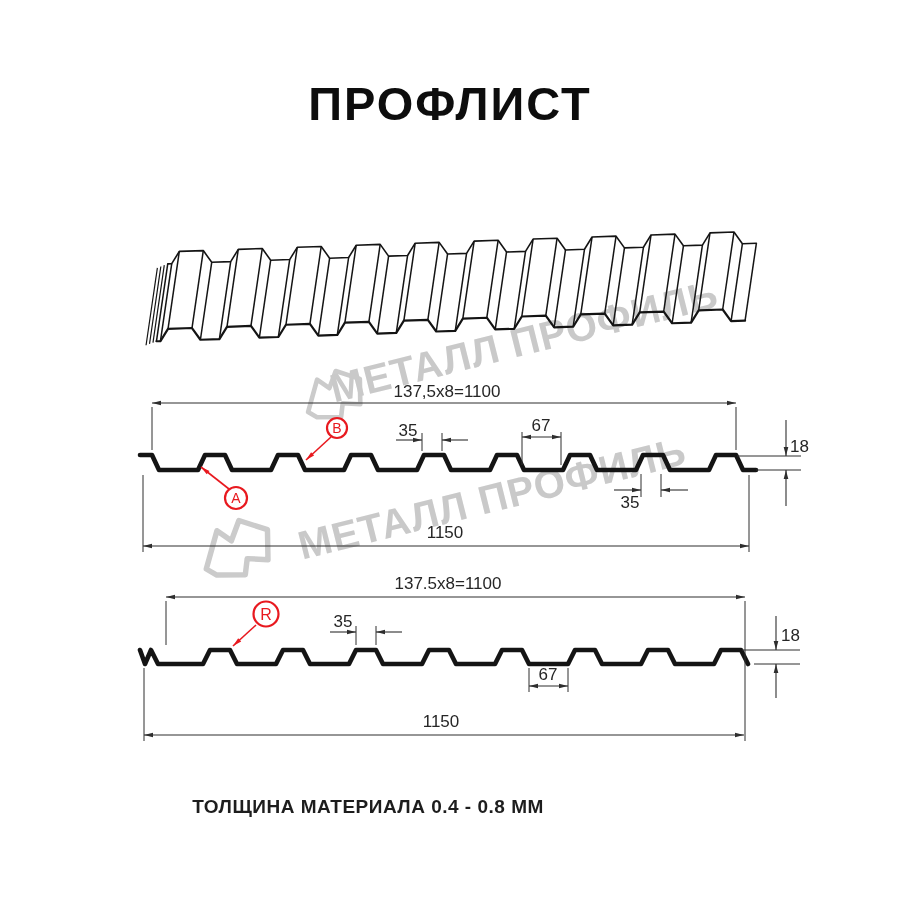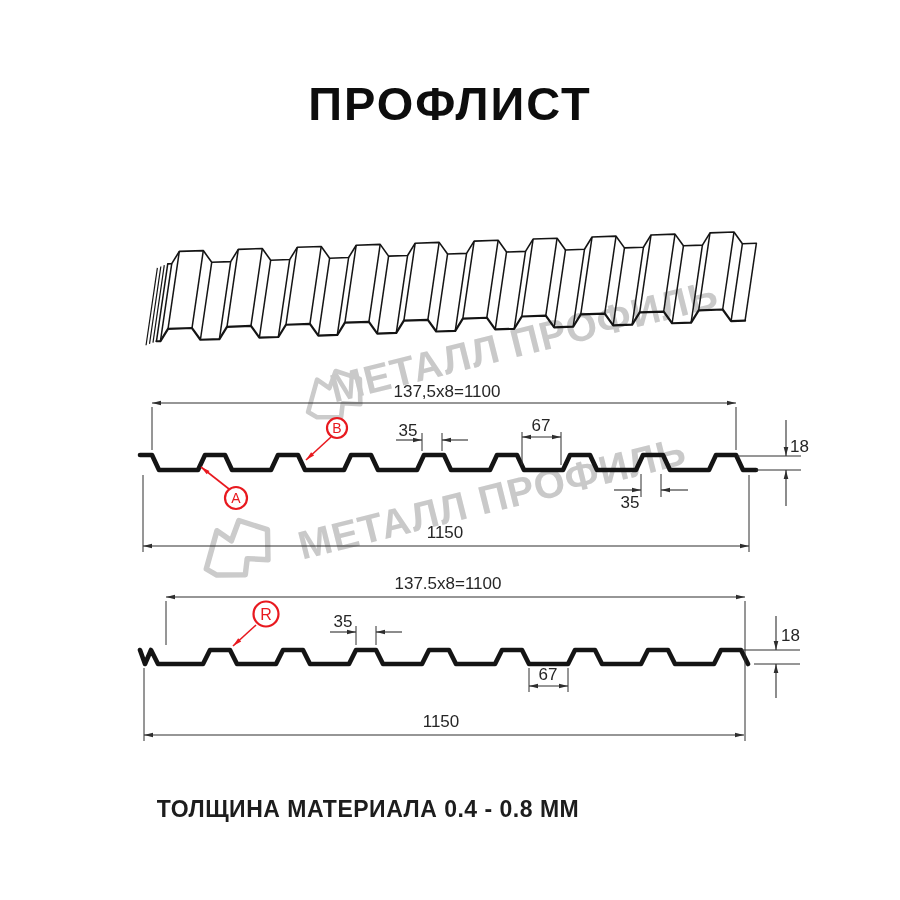--- a/index.html
+++ b/index.html
@@ -3,21 +3,21 @@
 <meta charset="utf-8">
 <style>
   html,body{margin:0;padding:0;background:#fff;}
   #page{position:relative;width:900px;height:900px;background:#ffffff;overflow:hidden;
         font-family:"Liberation Sans",sans-serif;}
   .title{position:absolute;left:0;top:76px;width:900px;text-align:center;
          font-size:47px;font-weight:bold;letter-spacing:2px;color:#0d0d0d;}
   .subtitle{position:absolute;left:0;top:128px;width:900px;text-align:center;
             font-size:24px;font-weight:normal;letter-spacing:1.5px;color:#1c1c1c;}
   .footer-note{position:absolute;left:0;top:796px;width:736px;text-align:center;
-               font-size:23px;font-weight:bold;letter-spacing:.5px;color:#1d1d1d;}
+               font-size:19px;font-weight:bold;letter-spacing:.5px;color:#1d1d1d;}
   svg{position:absolute;left:0;top:0;}
   .dimtxt{font-size:17px;fill:#262626;}
   .dimtxt.mid{text-anchor:middle;}
   .redtxt{fill:#e8191f;text-anchor:middle;font-size:14px;}
   .wmtext{font-size:40px;font-weight:bold;letter-spacing:1px;fill:#c9c9c9;text-anchor:middle;}
   .wmlogo{fill:none;stroke:#cbcbcb;stroke-width:7;stroke-linejoin:round;}
   .redln{stroke:#e8191f;stroke-width:1.6;fill:none;}
   .redcirc{stroke:#e8191f;stroke-width:2.2;fill:none;}
 </style>
 </head>

